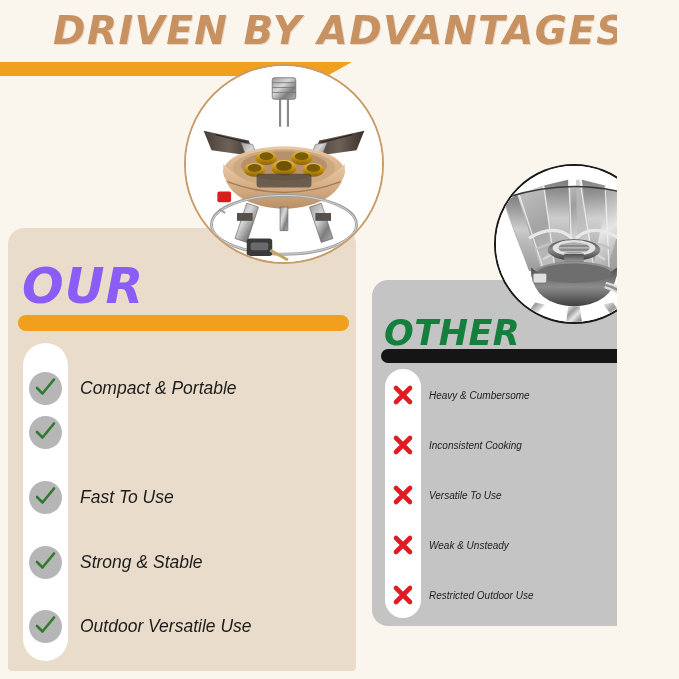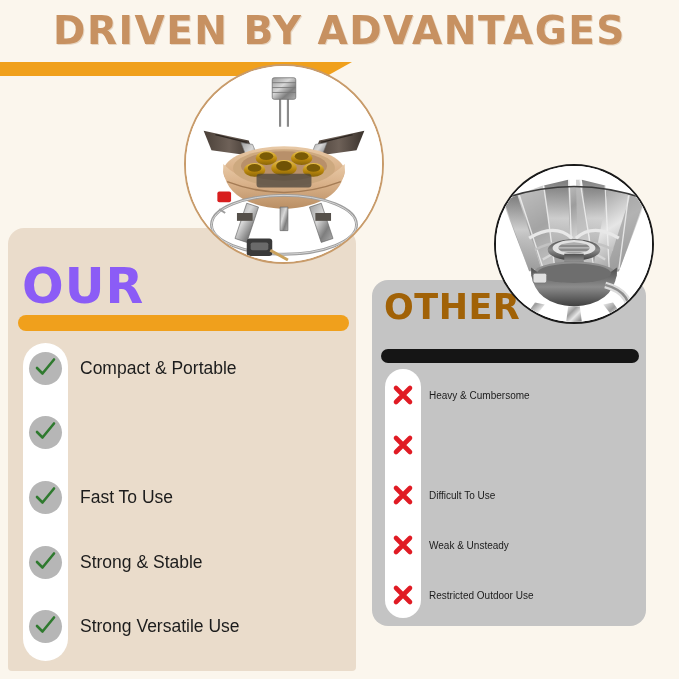--- a/index.html
+++ b/index.html
@@ -8,24 +8,25 @@
     width: 679px;
     height: 679px;
     background: #FBF6ED;
     font-family: "Liberation Sans", sans-serif;
     overflow: hidden;
     position: relative;
   }
 
   #canvas {
     position: relative;
-    width: 679px;
+    width: 617px;
     height: 679px;
     background: #FBF6ED;
     overflow: hidden;
+    font-style: italic;
   }
 
   
   #title {
     position: absolute;
     left: 0;
     top: 8px;
     width: 679px;
     text-align: center;
     font-size: 39px;
@@ -86,24 +87,24 @@
     top: 315px;
     width: 331px;
     height: 16px;
     background: #F0A01C;
     border-radius: 9px;
   }
 
   #other-heading {
     position: absolute;
     left: 384px;
-    top: 287px;
+    top: 313px;
     font-size: 35px;
     font-weight: bold;
-    color: #a16207;
+    color: #15803d;
     letter-spacing: 0.5px;
     font-family: "DejaVu Sans", sans-serif;
   }
 
   #other-bar {
     position: absolute;
     left: 381px;
     top: 349px;
     width: 258px;
     height: 14px;
@@ -297,21 +298,21 @@
 
       <rect x="32" y="128" width="14" height="11" rx="2" fill="#D81E1E"></rect>
 
       <rect x="62" y="176" width="26" height="18" rx="3" fill="#3A3A3A"></rect>
       <rect x="66" y="180" width="18" height="8" rx="2" fill="#6A6A6A"></rect>
       <path d="M86 188 L104 198" stroke="#C9A15C" stroke-width="3"></path>
       <path d="M40 150 L34 146" stroke="#9E9E9E" stroke-width="2"></path>
     </svg>
   </div>
 
-  <div class="our-item" style="top:344px">
+  <div class="our-item" style="top:364px">
     <span class="our-check-wrap">
       <span class="check-circle">
         <svg width="25" height="25" viewBox="0 0 25 25">
             <path d="M4 13 L9.5 18.5 L21 4.5" stroke="#2F7A2F" stroke-width="2.6" fill="none" stroke-linecap="round" stroke-linejoin="round"></path>
           </svg>
       </span>
     </span>
     <span class="our-label">Compact &amp; Portable</span>
   </div>
 
@@ -348,21 +349,21 @@
   </div>
 
   <div class="our-item" style="top:602px">
     <span class="our-check-wrap">
       <span class="check-circle">
         <svg width="25" height="25" viewBox="0 0 25 25">
             <path d="M4 13 L9.5 18.5 L21 4.5" stroke="#2F7A2F" stroke-width="2.6" fill="none" stroke-linecap="round" stroke-linejoin="round"></path>
           </svg>
       </span>
     </span>
-    <span class="our-label">Strong Versatile Use</span>
+    <span class="our-label">Outdoor Versatile Use</span>
   </div>
 
   <div id="other-panel"></div>
   <div id="other-heading">OTHER</div>
   <div id="other-bar"></div>
   <div id="other-strip"></div>
 
   <div id="other-photo">
     <svg class="photo-svg" viewBox="0 0 160 160">
       <defs>
@@ -433,29 +434,30 @@
     </span>
     <span class="other-label">Heavy &amp; Cumbersome</span>
   </div>
 
   <div class="other-item" style="top:425px">
     <span class="other-x-wrap">
       <svg width="22" height="22" viewBox="0 0 22 22">
           <path d="M4 4 L18 18 M18 4 L4 18" stroke="#E01B24" stroke-width="4.6" stroke-linecap="round"></path>
         </svg>
     </span>
+    <span class="other-label">Inconsistent Cooking</span>
   </div>
 
   <div class="other-item" style="top:475px">
     <span class="other-x-wrap">
       <svg width="22" height="22" viewBox="0 0 22 22">
           <path d="M4 4 L18 18 M18 4 L4 18" stroke="#E01B24" stroke-width="4.6" stroke-linecap="round"></path>
         </svg>
     </span>
-    <span class="other-label">Difficult To Use</span>
+    <span class="other-label">Versatile To Use</span>
   </div>
 
   <div class="other-item" style="top:525px">
     <span class="other-x-wrap">
       <svg width="22" height="22" viewBox="0 0 22 22">
           <path d="M4 4 L18 18 M18 4 L4 18" stroke="#E01B24" stroke-width="4.6" stroke-linecap="round"></path>
         </svg>
     </span>
     <span class="other-label">Weak &amp; Unsteady</span>
   </div>

